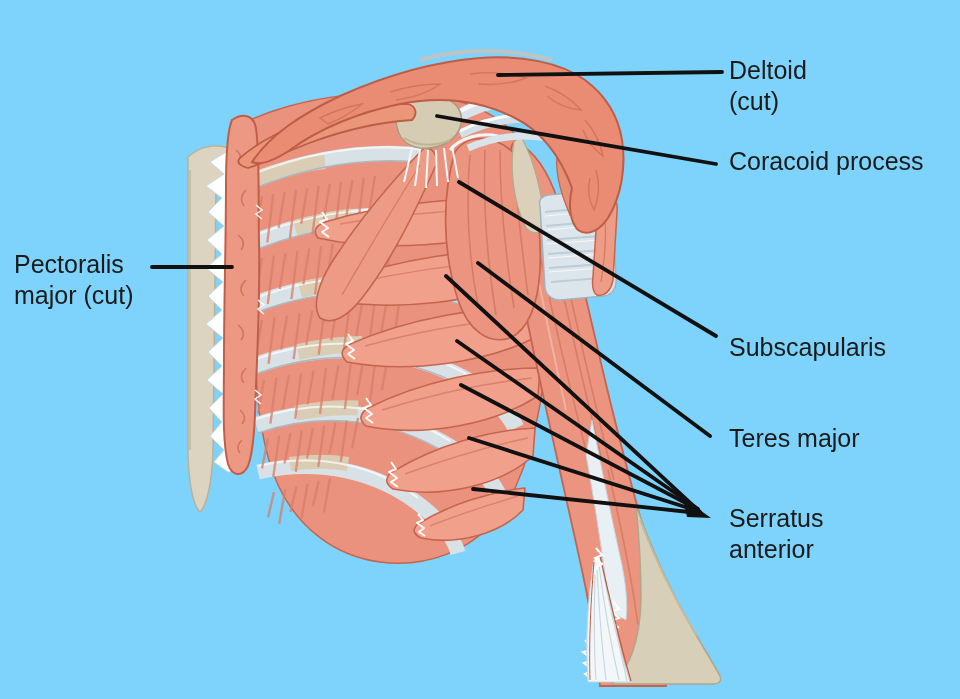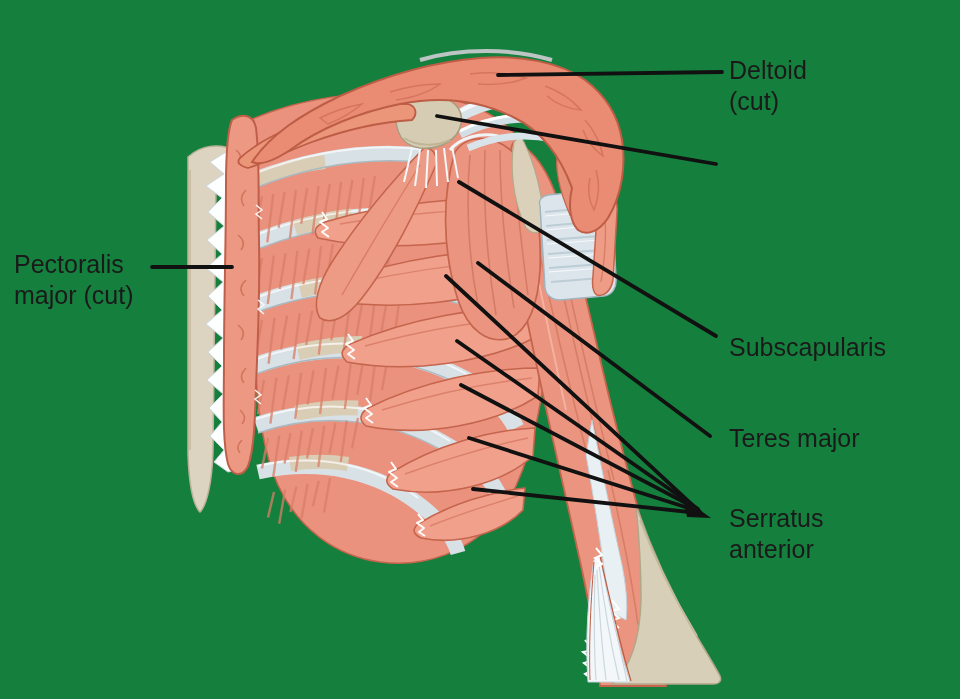--- a/index.html
+++ b/index.html
@@ -1,16 +1,16 @@
 <!DOCTYPE html>
 <html><head>
 <meta charset="utf-8">
 <style>
   html,body{margin:0;padding:0;background:#fff;}
-  #stage{position:relative;width:960px;height:699px;background:#15803d;overflow:hidden;
+  #stage{position:relative;width:960px;height:699px;background:#7dd3fc;overflow:hidden;
          font-family:"Liberation Sans",sans-serif;}
   #art{position:absolute;left:0;top:0;}
   .lbl{position:absolute;font-size:25px;line-height:31px;color:#1a1a1a;
        font-family:"Liberation Sans",sans-serif;}
 </style>
 </head>
 <body>
 
 <div id="stage">
 <svg id="art" width="960" height="699" viewBox="0 0 960 699">
@@ -312,20 +312,21 @@
     <path d="M473,489 L699,513"></path>
   </g>
   <polygon points="711,518 683,498 687,517" fill="#111111"></polygon>
 </svg>
 
   <div class="lbl" style="left:729px;top:55px">
     <div>Deltoid</div>
     <div>(cut)</div>
   </div>
   <div class="lbl" style="left:729px;top:146px">
+    <div>Coracoid process</div>
   </div>
   <div class="lbl" style="left:729px;top:332px">
     <div>Subscapularis</div>
   </div>
   <div class="lbl" style="left:729px;top:423px">
     <div>Teres major</div>
   </div>
   <div class="lbl" style="left:14px;top:249px">
     <div>Pectoralis</div>
     <div>major (cut)</div>

